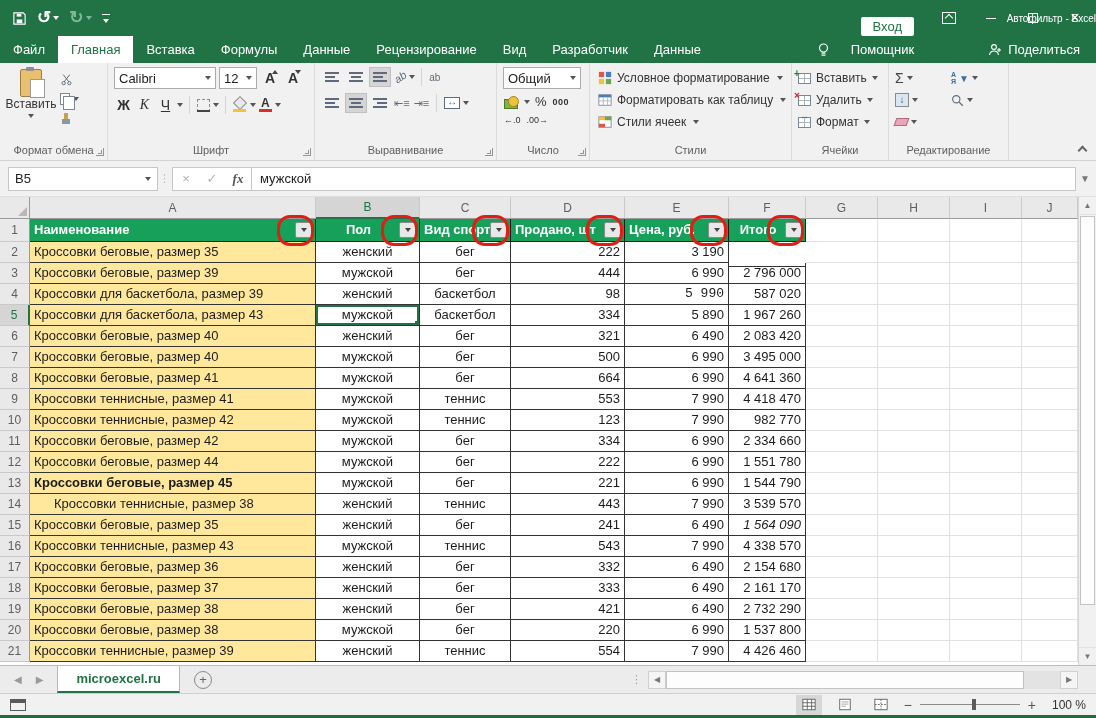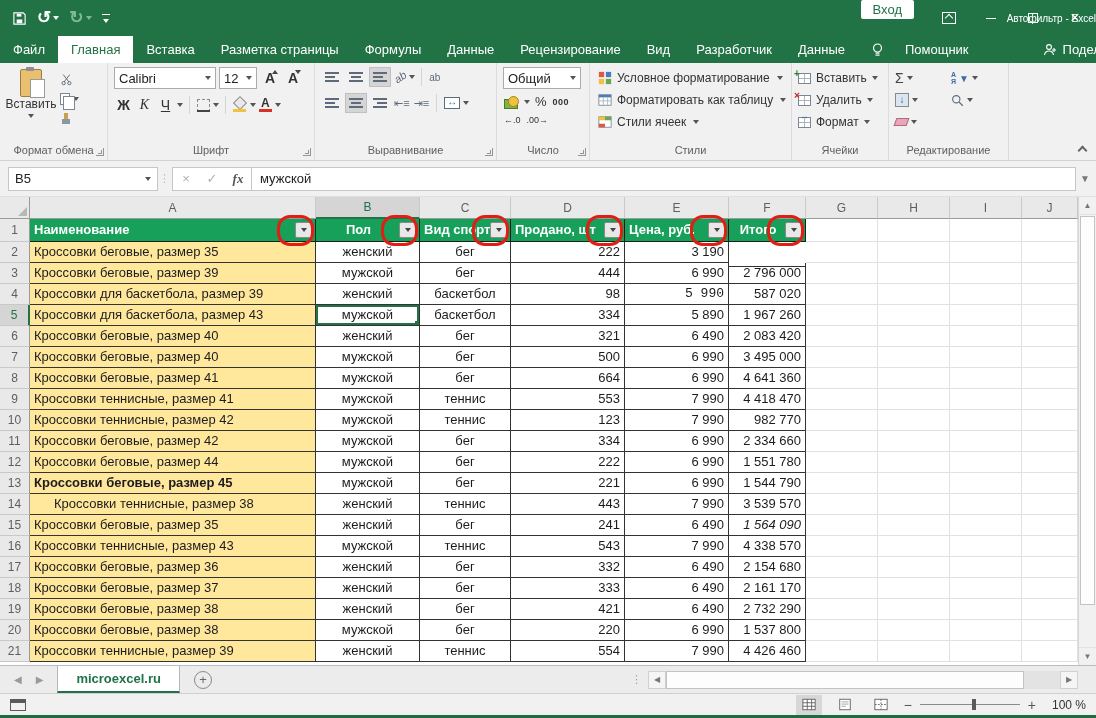--- a/index.html
+++ b/index.html
@@ -12,21 +12,21 @@
   .qat { display:flex; align-items:center; gap:10px; padding-left:12px; }
   .qat-btn { display:flex; align-items:center; gap:2px; cursor:pointer; }
   .qat-btn svg { display:block; }
   .glyph-undo { font-size:17px; font-weight:bold; color:#fff; line-height:14px; }
   .glyph-redo { font-size:17px; font-weight:bold; color:#7fb79a; line-height:14px; }
   .dd-w { width:0;height:0;border-left:3px solid transparent;border-right:3px solid transparent;border-top:4px solid #fff; }
   .dd-dim { border-top-color:#7fb79a; }
   .qat-custom { display:flex; flex-direction:column; align-items:center; }
   .qat-custom .bar { width:8px; border-top:1px solid #fff; margin-bottom:2px; }
   .win-title { position:absolute; left:0; right:0; text-align:right; font-size:10px; pointer-events:none; }
-  .tb-right { margin-left:auto; display:flex; align-items:flex-start; height:100%; }
+  .tb-right { margin-left:auto; display:flex; align-items:flex-end; height:100%; }
   .signin-btn { background:#fff; color:#217346; font-size:13px; padding:2px 12px; border-radius:2px; margin-right:14px; cursor:pointer; }
   .winctl { width:42px; height:100%; display:flex; align-items:center; justify-content:center; cursor:pointer; color:#fff; }
   .ribbon-disp-icon { width:14px; height:12px; border:1px solid #fff; position:relative; }
   .ribbon-disp-icon::after { content:""; position:absolute; left:3px; top:2px; width:5px; height:5px; border-top:1px solid #fff; border-left:1px solid #fff; transform:rotate(45deg); }
   .min-icon { width:10px; border-top:1px solid #fff; }
   .max-icon { width:10px; height:10px; border:1px solid #fff; }
   .close-icon { font-size:16px; line-height:16px; }
 
   
   .tabsrow { height:27px; background:#217346; display:flex; align-items:stretch; color:#fff; flex:0 0 auto; }
@@ -254,21 +254,20 @@
           <span class="close-icon">×</span>
         </div>
     </div>
   </div>
 
   <div class="tabsrow">
     <div id="menu-tabs" style="display:flex;">
         <div class="mtab">Файл</div>
         <div class="mtab active">Главная</div>
         <div class="mtab">Вставка</div>
-        <div class="mtab">Разметка страницы</div>
         <div class="mtab">Формулы</div>
         <div class="mtab">Данные</div>
         <div class="mtab">Рецензирование</div>
         <div class="mtab">Вид</div>
         <div class="mtab">Разработчик</div>
         <div class="mtab">Данные</div>
       </div>
     <div class="tabs-right">
       <div class="assist">
         <svg width="11" height="14" viewBox="0 0 11 14">

